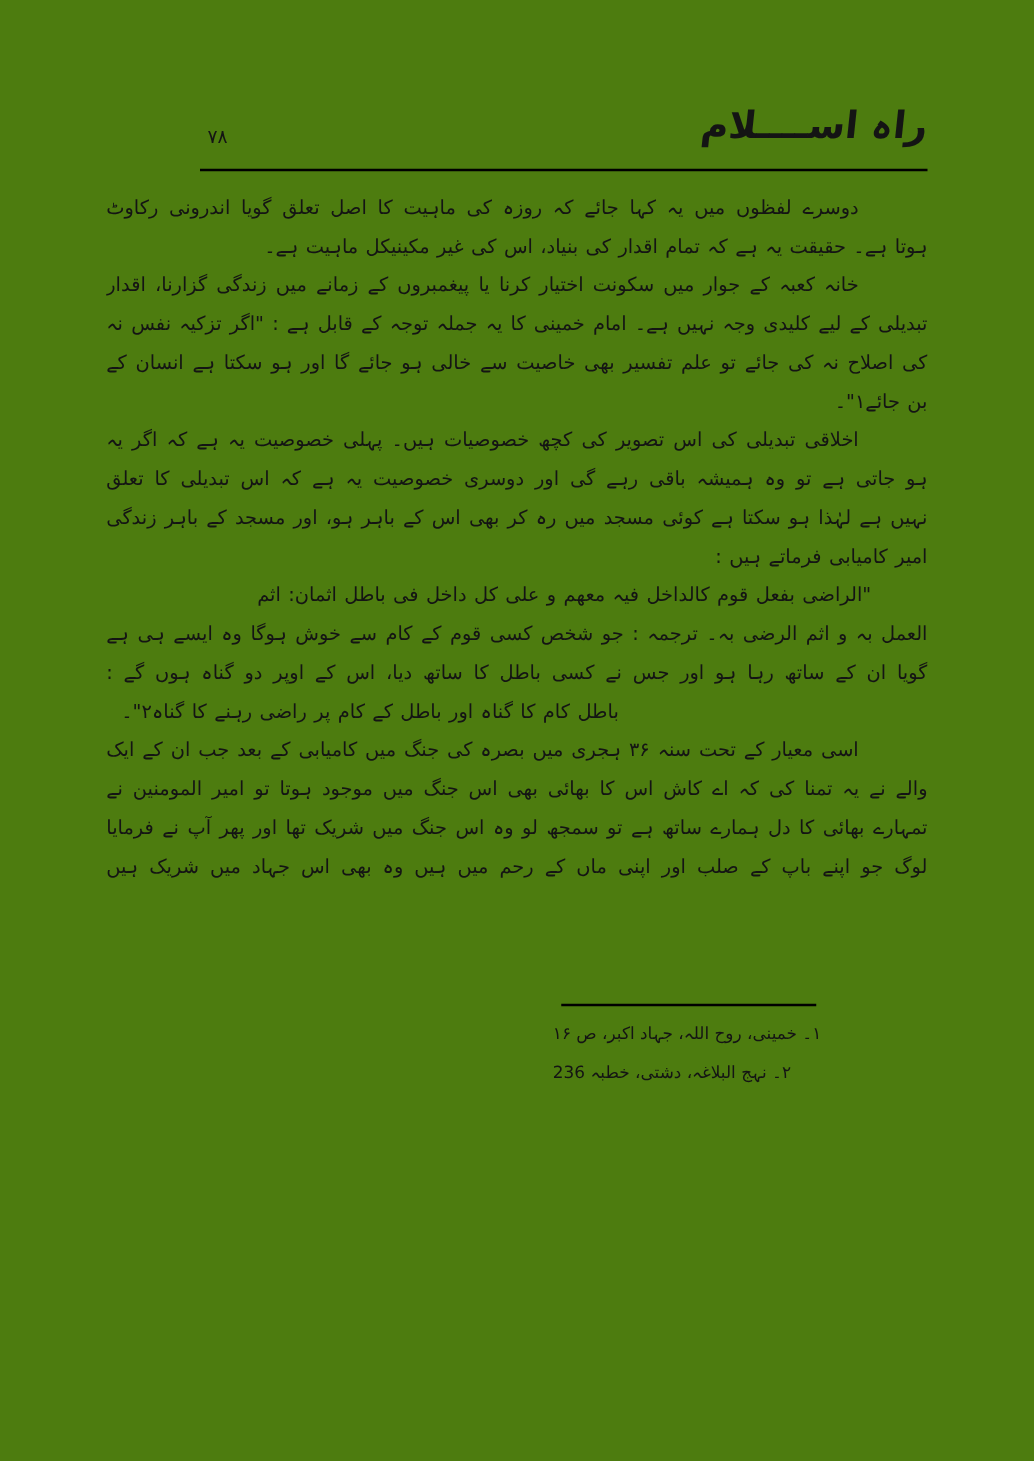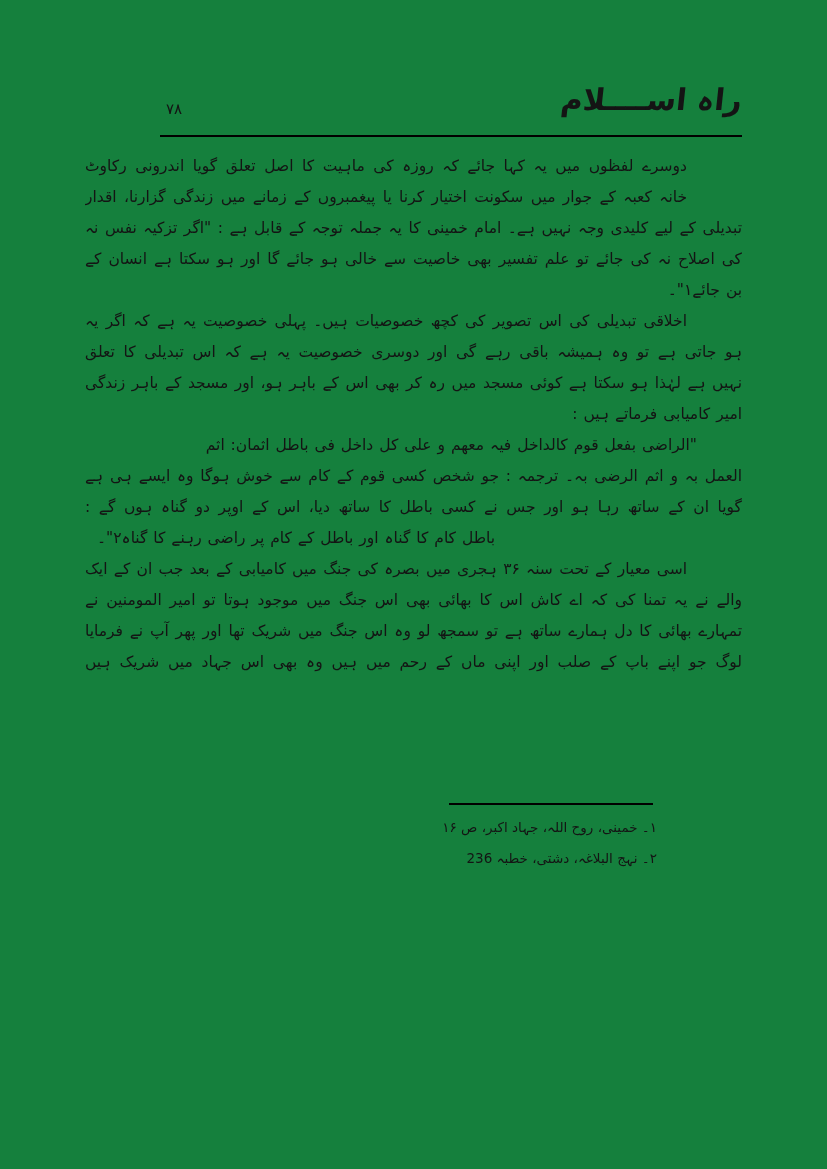--- a/index.html
+++ b/index.html
@@ -1,20 +1,20 @@
 <!DOCTYPE html>
 <html lang="ur" dir="rtl"><head>
 <meta charset="utf-8">
 <style>
   html,body{margin:0;padding:0;background:#e8e8e8;}
   .page{
     position:relative;
     width:827px;height:1169px;
     margin:0 auto;
-    background:#15803d;
+    background:#4d7c0f;
     color:#141414;
     font-family:"DejaVu Sans",sans-serif;
     direction:rtl;
     overflow:hidden;
   }
   
   .pagenum{
     position:absolute;left:166px;top:100px;
     font-size:15px;letter-spacing:1px;
     direction:rtl;
@@ -47,37 +47,38 @@
   .ln.qfirst{text-align-last:right;padding-right:45px;}
   .ln.qend{text-align-last:left;margin-left:12px;}
   
   .fsep{
     position:absolute;right:174px;top:803px;
     width:204px;height:2px;background:#000;
   }
   .fnotes{
     position:absolute;right:170px;top:812px;
     font-size:13.5px;
-    text-align:right;
+    text-align:left;
   }
   .fnote{line-height:31px;white-space:nowrap;}
 </style>
 </head>
 <body>
 
 <div class="page">
 
   <div class="pagenum">۷۸</div>
 
   <div class="booktitle">راہ اســــلام</div>
 
   <div class="header-rule"></div>
 
   <main class="bodytext" id="body-lines">
       <div class="ln first">دوسرے لفظوں میں یہ کہا جائے کہ روزہ کی ماہیت کا اصل تعلق گویا اندرونی رکاوٹ وامساک سے</div>
+      <div class="ln end">ہوتا ہے۔ حقیقت یہ ہے کہ تمام اقدار کی بنیاد، اس کی غیر مکینیکل ماہیت ہے۔</div>
       <div class="ln first">خانہ کعبہ کے جوار میں سکونت اختیار کرنا یا پیغمبروں کے زمانے میں زندگی گزارنا، اقدار کی</div>
       <div class="ln full">تبدیلی کے لیے کلیدی وجہ نہیں ہے۔ امام خمینی کا یہ جملہ توجہ کے قابل ہے : "اگر تزکیہ نفس نہ ہو اور اس</div>
       <div class="ln full">کی اصلاح نہ کی جائے تو علم تفسیر بھی خاصیت سے خالی ہو جائے گا اور ہو سکتا ہے انسان کے لیے وبال جان</div>
       <div class="ln end">بن جائے۱"۔</div>
       <div class="ln first">اخلاقی تبدیلی کی اس تصویر کی کچھ خصوصیات ہیں۔ پہلی خصوصیت یہ ہے کہ اگر یہ تبدیلی واقع</div>
       <div class="ln full">ہو جاتی ہے تو وہ ہمیشہ باقی رہے گی اور دوسری خصوصیت یہ ہے کہ اس تبدیلی کا تعلق فیزیکل تعلقات سے</div>
       <div class="ln full">نہیں ہے لہٰذا ہو سکتا ہے کوئی مسجد میں رہ کر بھی اس کے باہر ہو، اور مسجد کے باہر زندگی کی سرگرمیوں میں</div>
       <div class="ln end">امیر کامیابی فرماتے ہیں :</div>
       <div class="ln qfirst">"الراضی بفعل قوم کالداخل فیہ معھم و علی کل داخل فی باطل اثمان: اثم</div>
       <div class="ln full">العمل بہ و اثم الرضی بہ۔ ترجمہ : جو شخص کسی قوم کے کام سے خوش ہوگا وہ ایسے ہی ہے</div>

